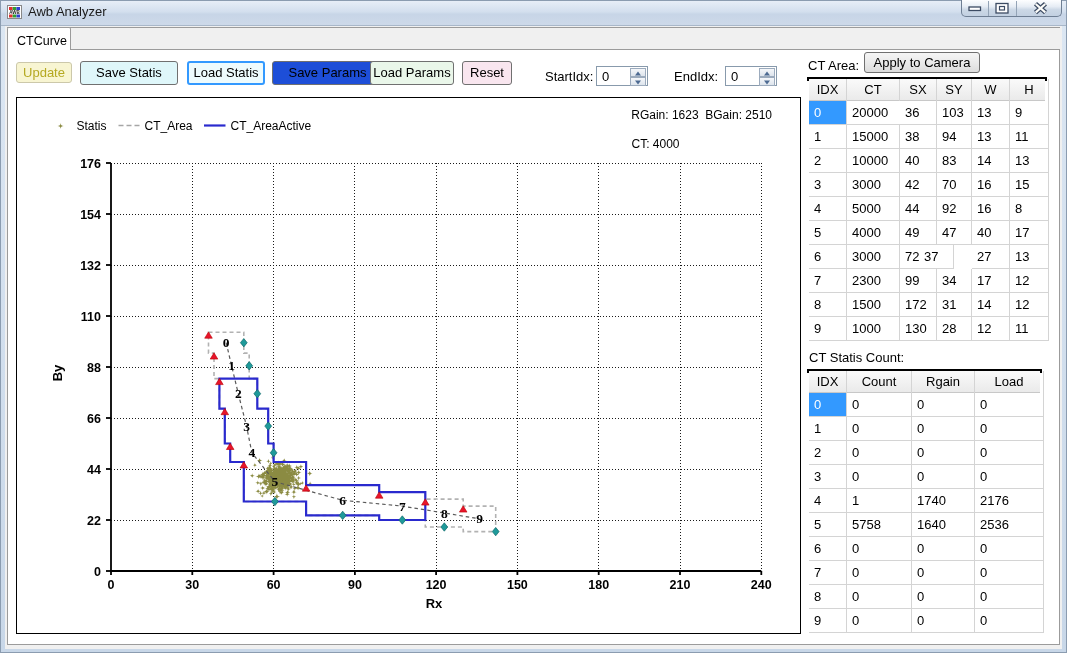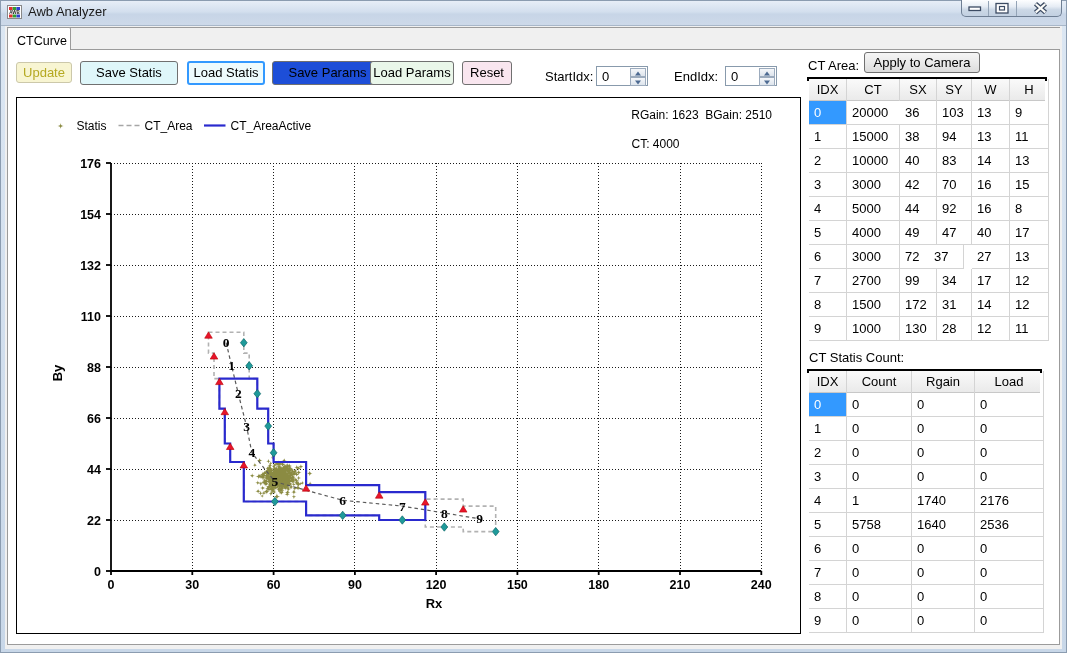--- a/index.html
+++ b/index.html
@@ -182,27 +182,27 @@
       <div class="td" style="left:38px;width:53px">4000</div>
       <div class="td" style="left:91px;width:37px">49</div>
       <div class="td" style="left:128px;width:35px">47</div>
       <div class="td" style="left:163px;width:38px">40</div>
       <div class="td" style="left:201px;width:39px">17</div>
     </div>
     <div class="trow" style="top:166px">
       <div class="td" style="left:0px;width:38px">6</div>
       <div class="td" style="left:38px;width:53px">3000</div>
       <div class="td" style="left:91px;width:37px">72</div>
-      <div class="td" style="left:120px;width:35px">37</div>
+      <div class="td" style="left:110px;width:35px">37</div>
       <div class="td" style="left:163px;width:38px">27</div>
       <div class="td" style="left:201px;width:39px">13</div>
     </div>
     <div class="trow" style="top:190px">
       <div class="td" style="left:0px;width:38px">7</div>
-      <div class="td" style="left:38px;width:53px">2700</div>
+      <div class="td" style="left:38px;width:53px">2300</div>
       <div class="td" style="left:91px;width:37px">99</div>
       <div class="td" style="left:128px;width:35px">34</div>
       <div class="td" style="left:163px;width:38px">17</div>
       <div class="td" style="left:201px;width:39px">12</div>
     </div>
     <div class="trow" style="top:214px">
       <div class="td" style="left:0px;width:38px">8</div>
       <div class="td" style="left:38px;width:53px">1500</div>
       <div class="td" style="left:91px;width:37px">172</div>
       <div class="td" style="left:128px;width:35px">31</div>

